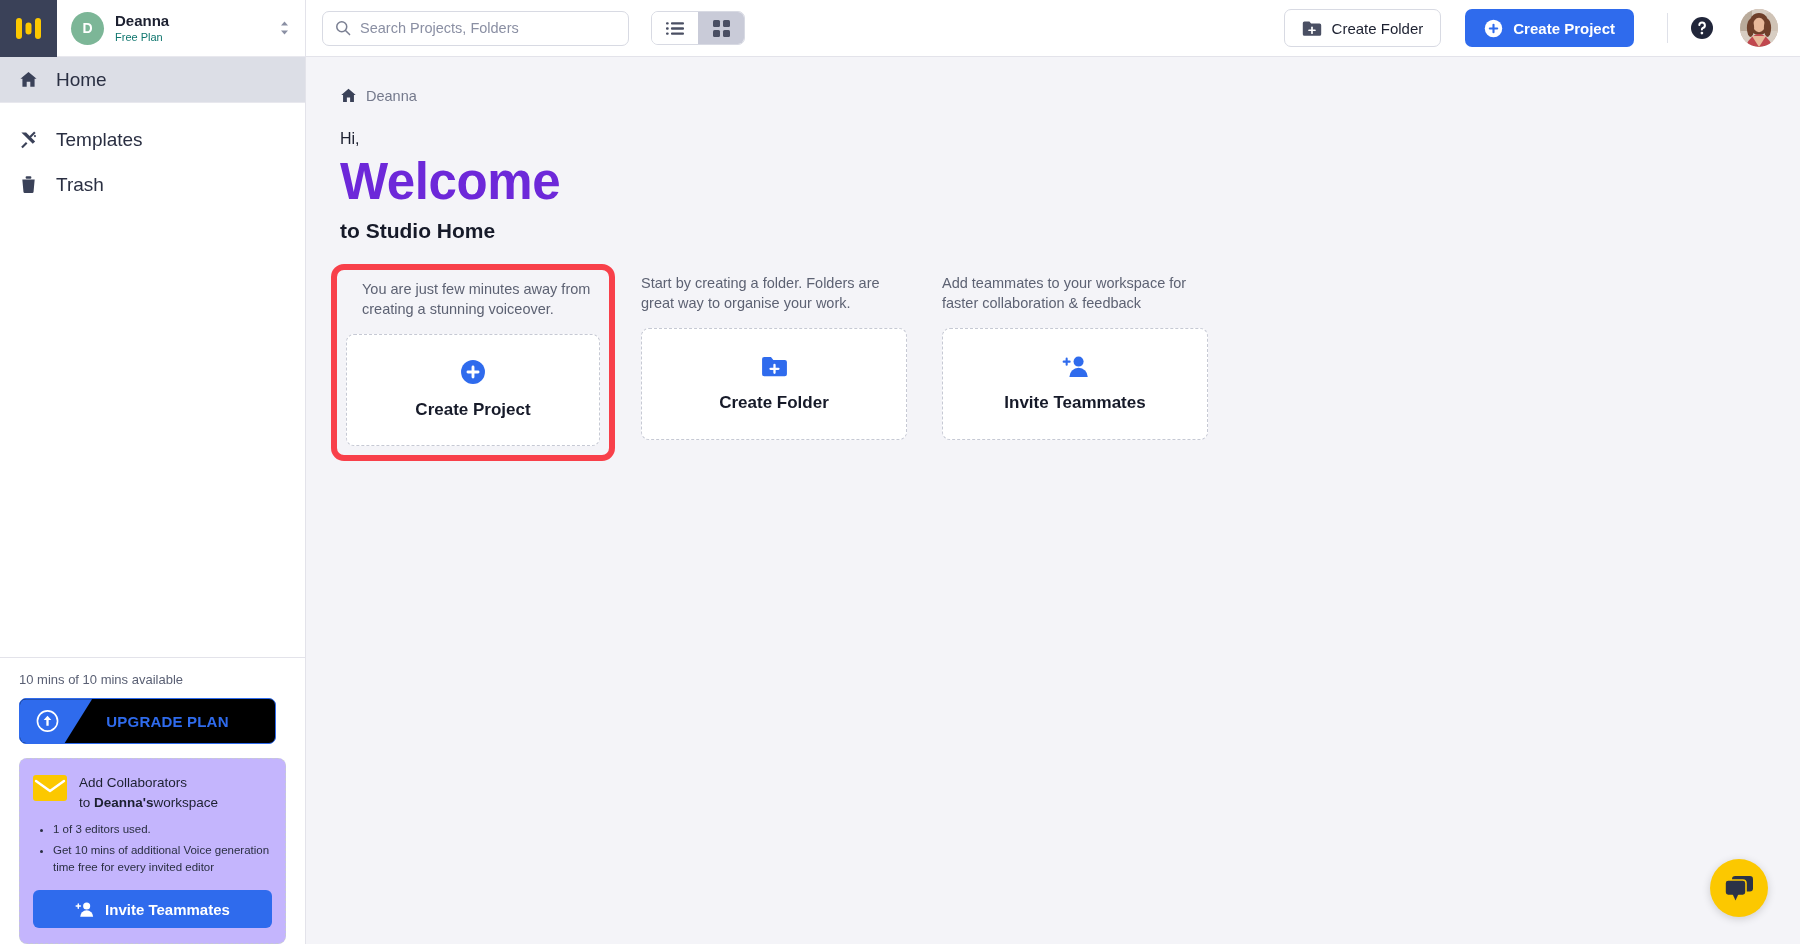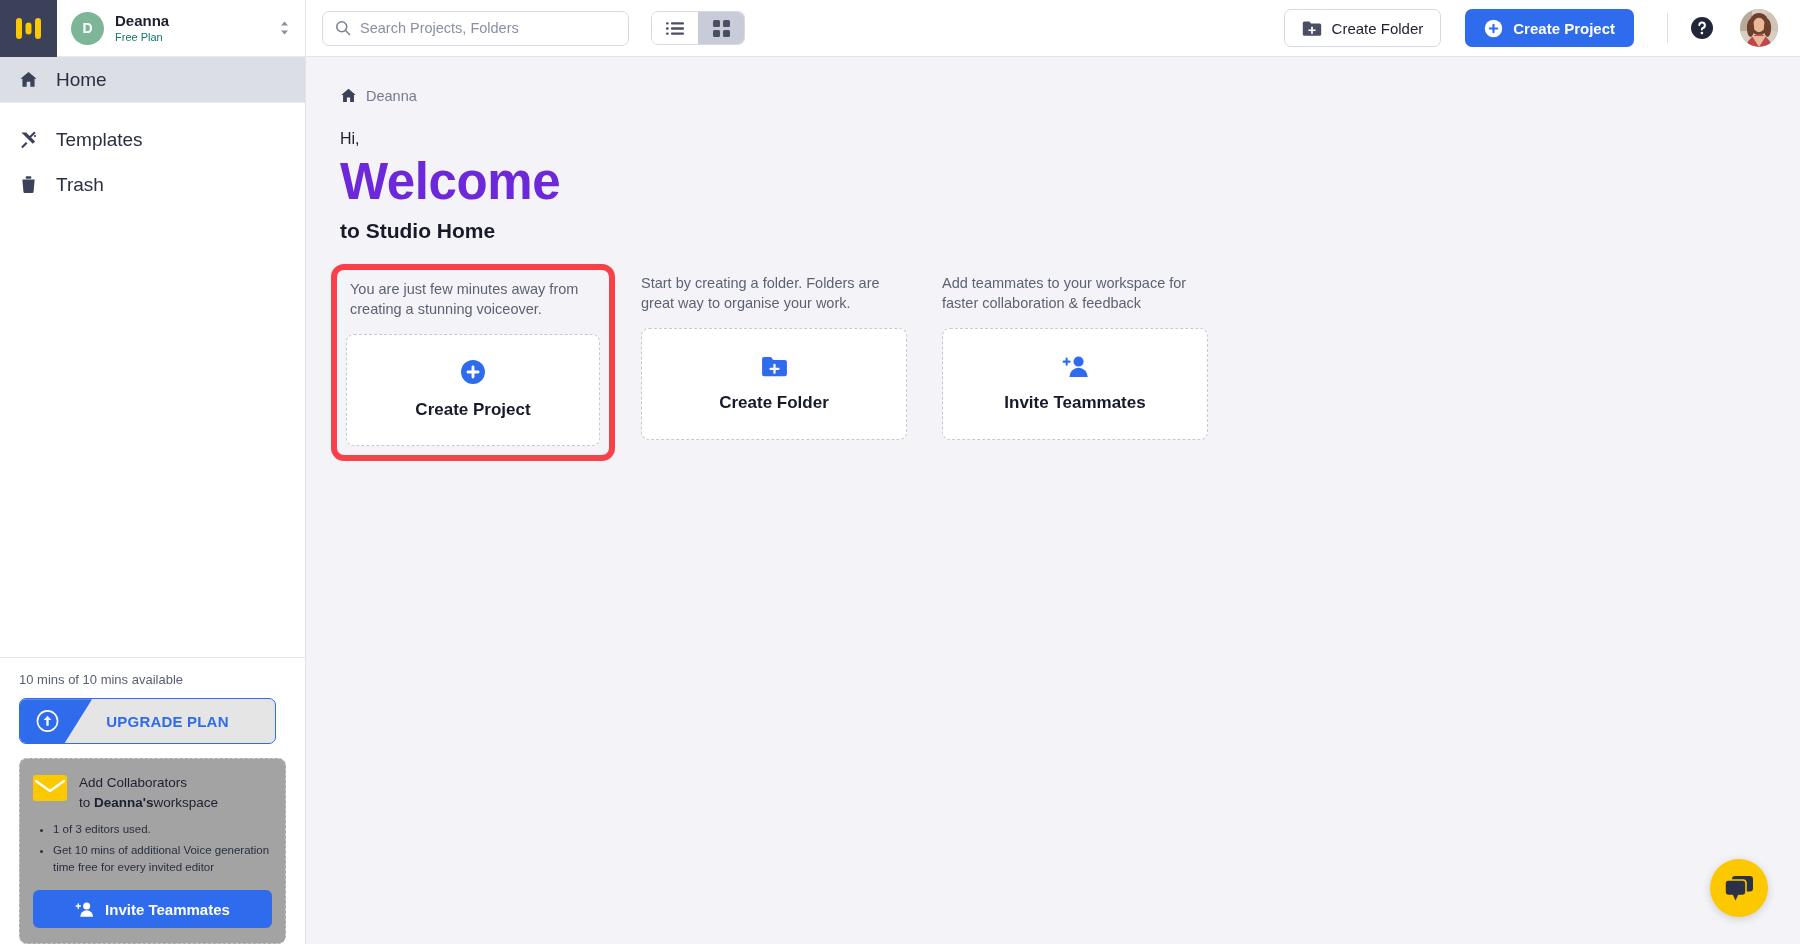--- a/index.html
+++ b/index.html
@@ -56,40 +56,40 @@
   .nav-group { padding-top: 14px; }
   .nav-group .nav-item { height: 45px; }
 
   .sidebar-spacer { flex: 1; }
   .sidebar-bottom { border-top: 1px solid #e3e3ea; padding: 14px 19px 0 19px; }
   .mins-text { font-size: 13px; color: #5a6074; margin-bottom: 11px; }
 
   .upgrade-btn {
     position: relative; height: 46px; width: 257px;
     border: 1px solid #2f6bed; border-radius: 7px;
-    background: #e5e5e5; overflow: hidden; cursor: pointer;
+    background: #000000; overflow: hidden; cursor: pointer;
     display: flex; align-items: center;
   }
   .upgrade-wedge {
     position: absolute; left: 0; top: 0; height: 100%; width: 72px;
     background: #2f6bed;
     clip-path: polygon(0 0, 100% 0, 62% 100%, 0 100%);
   }
   .upgrade-icon {
     position: absolute; left: 16px; top: 50%; transform: translateY(-50%);
     width: 23px; height: 23px;
   }
   .upgrade-label {
     position: relative; width: 100%; text-align: center; padding-left: 40px;
     font-size: 15px; font-weight: bold; color: #2f6bed; letter-spacing: .2px;
   }
 
   .collab-card {
     margin-top: 14px; border: 1px dashed #c6c9d4; border-radius: 8px;
-    padding: 14px 13px 15px 13px; background: #a3a3a3;
+    padding: 14px 13px 15px 13px; background: #c4b5fd;
   }
   .collab-head { display: flex; gap: 12px; align-items: flex-start; }
   .mail-icon { width: 34px; height: 26px; flex: 0 0 34px; margin-top: 2px; }
   .collab-titles { font-size: 13.5px; color: #1c2030; line-height: 1.45; }
   .collab-title2 b { font-weight: bold; }
   .collab-list { margin: 9px 0 0 20px; }
   .collab-list li {
     font-size: 11.5px; color: #2a2f42; line-height: 1.5; margin-bottom: 3px;
   }
   .invite-btn {
@@ -163,21 +163,21 @@
     height: 112px; border: 1px dashed #c6c9d4; border-radius: 8px; background: #fff;
     display: flex; flex-direction: column; align-items: center; justify-content: center;
     gap: 15px; cursor: pointer;
   }
   .card-label { font-size: 17px; font-weight: bold; color: #161a29; }
   .card-col.highlight {
     padding: 9px; margin: -9px -9px -9px -9px;
     border: 6px solid #f8404a; border-radius: 13px;
     width: 284px;
   }
-  .card-col.highlight .card-desc { margin-left: 4px; }
+  .card-col.highlight .card-desc { margin-left: 16px; }
 
   .chat-widget {
     position: absolute; right: 32px; bottom: 27px;
     width: 58px; height: 58px; border-radius: 50%;
     background: #fcc800; cursor: pointer;
     display: flex; align-items: center; justify-content: center;
     box-shadow: 0 2px 9px rgba(0,0,0,.16);
   }
 </style>
 </head>

